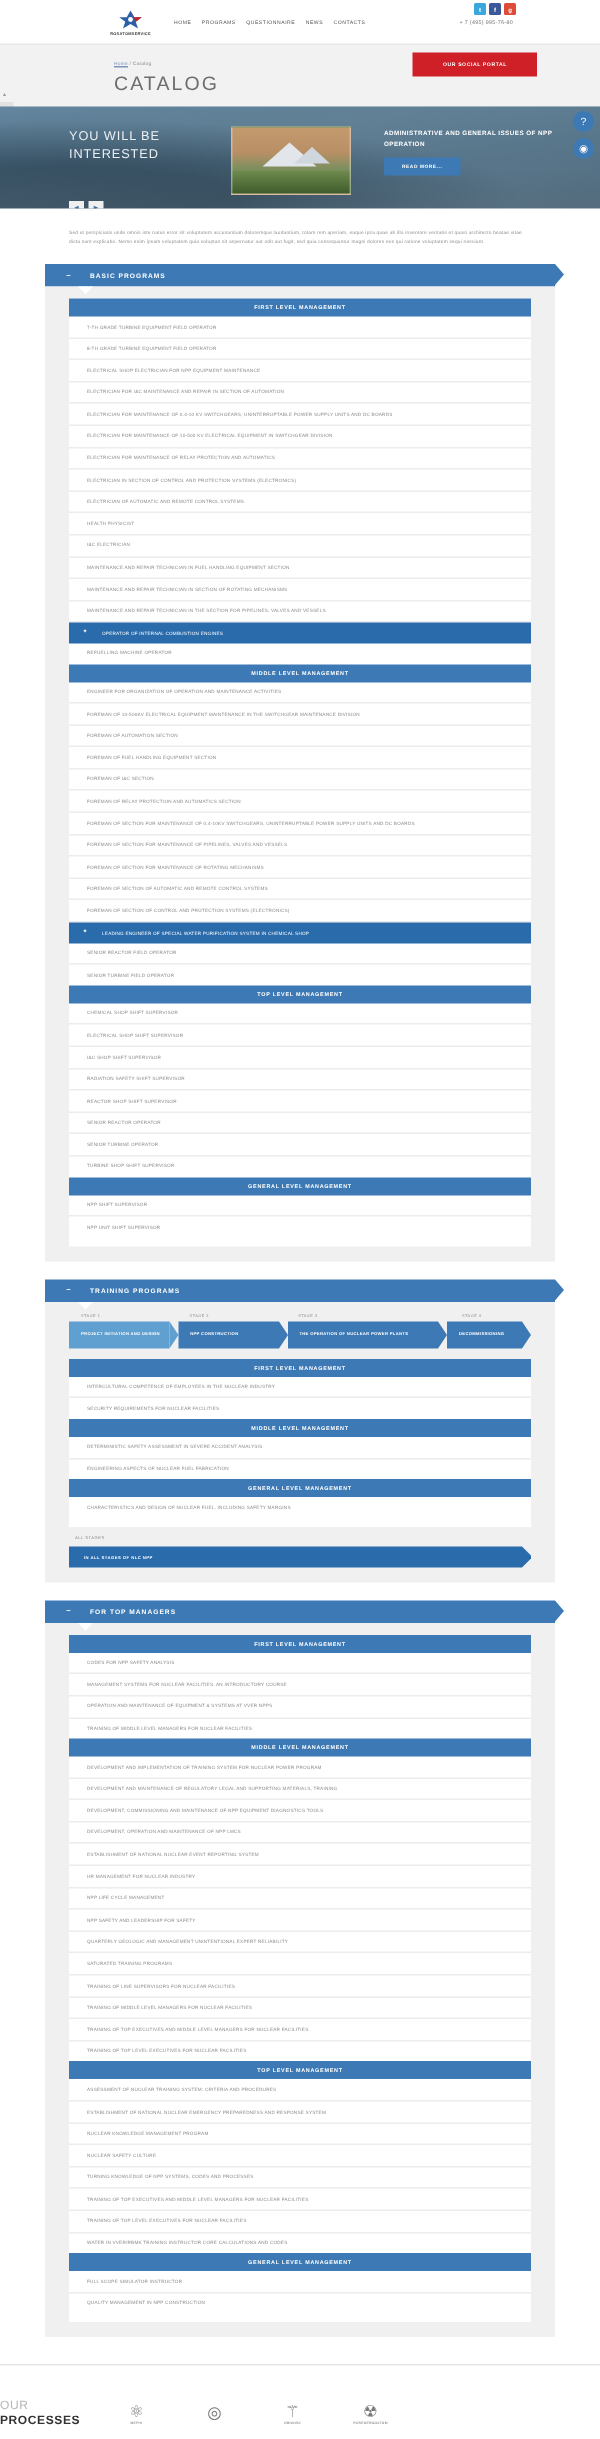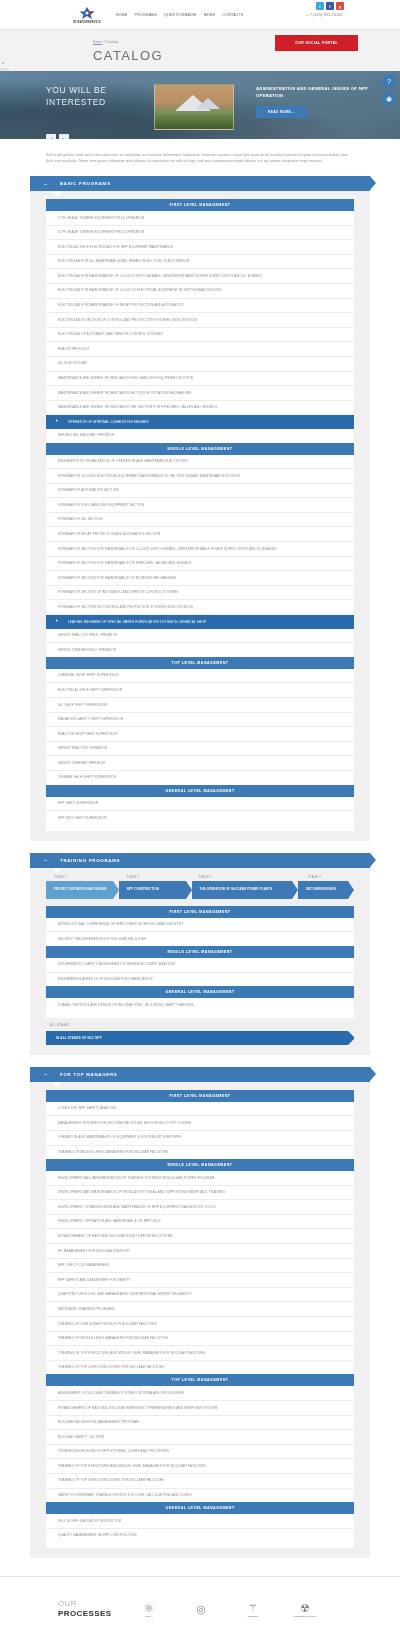--- a/index.html
+++ b/index.html
@@ -70,21 +70,21 @@
     color: #fff; font-size: 4px; font-weight: bold;
     border-radius: 1px;
   }
   .sq.tw { background: #3aa7dd; }
   .sq.fb { background: #3b5998; }
   .sq.gp { background: #dd4b39; }
 
   
   .titleband {
     background: #f2f2f2;
-    padding: 10px 0 8px 17px;
+    padding: 10px 0 8px 0;
     position: relative;
     min-height: 40px;
   }
   .crumbs {
     margin-left: 76px;
     font-size: 3.2px;
     color: #888;
     letter-spacing: .2px;
   }
   .crumbs a { color: #7b94b8; text-decoration: underline; }
@@ -355,21 +355,20 @@
   
   .partners {
     background: #fff;
     margin-top: 18px;
     padding: 22px 0 18px 0;
     display: flex;
     align-items: center;
     border-top: 1px solid #e6e6e6;
   }
   .partners-title {
-    margin-left: 58px;
     width: 58px;
     font-size: 8px;
     line-height: 10px;
     color: #333;
     letter-spacing: .4px;
   }
   .partners-title .thin { color: #b6b6b6; font-weight: normal; }
   .partners-title .bold { font-weight: bold; }
   .plogos { display: flex; gap: 26px; margin-left: 20px; align-items: center; }
   .plogo {

